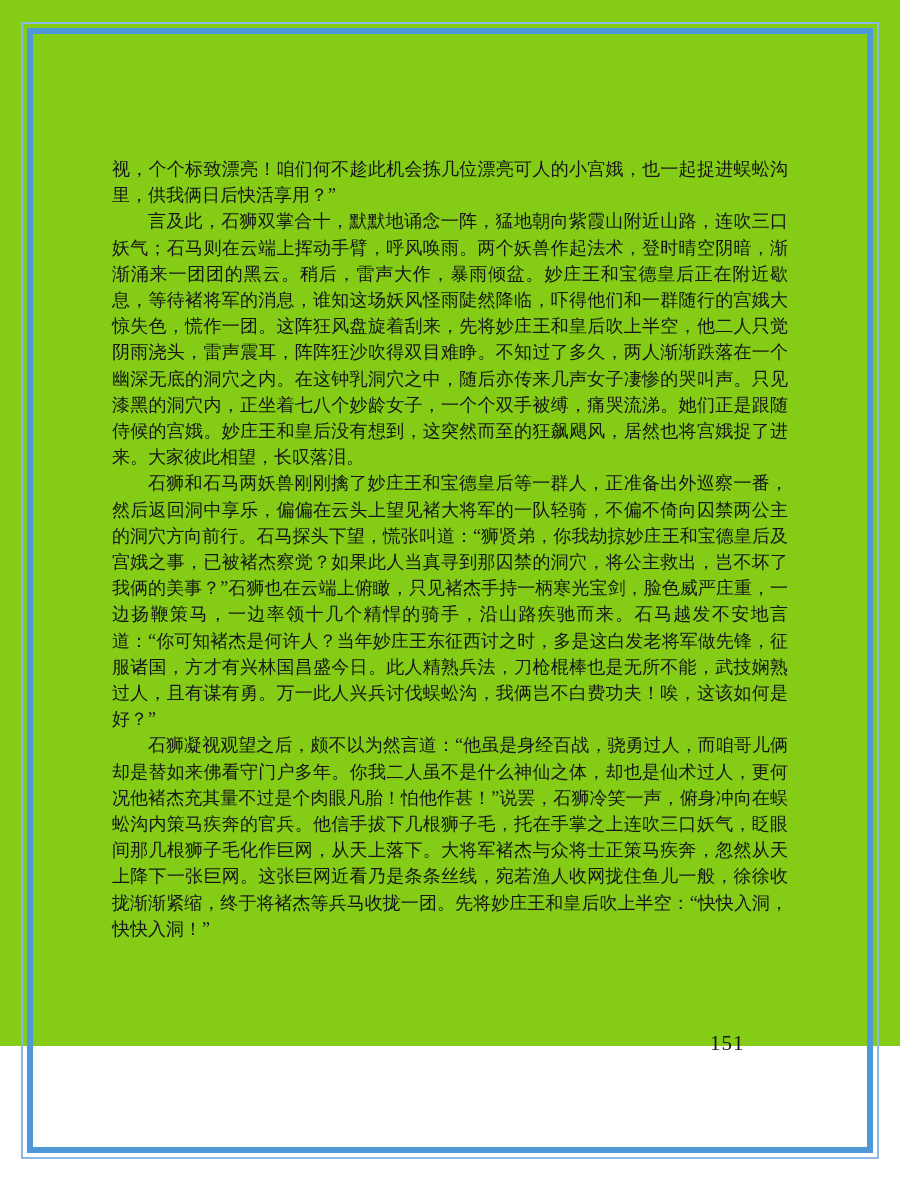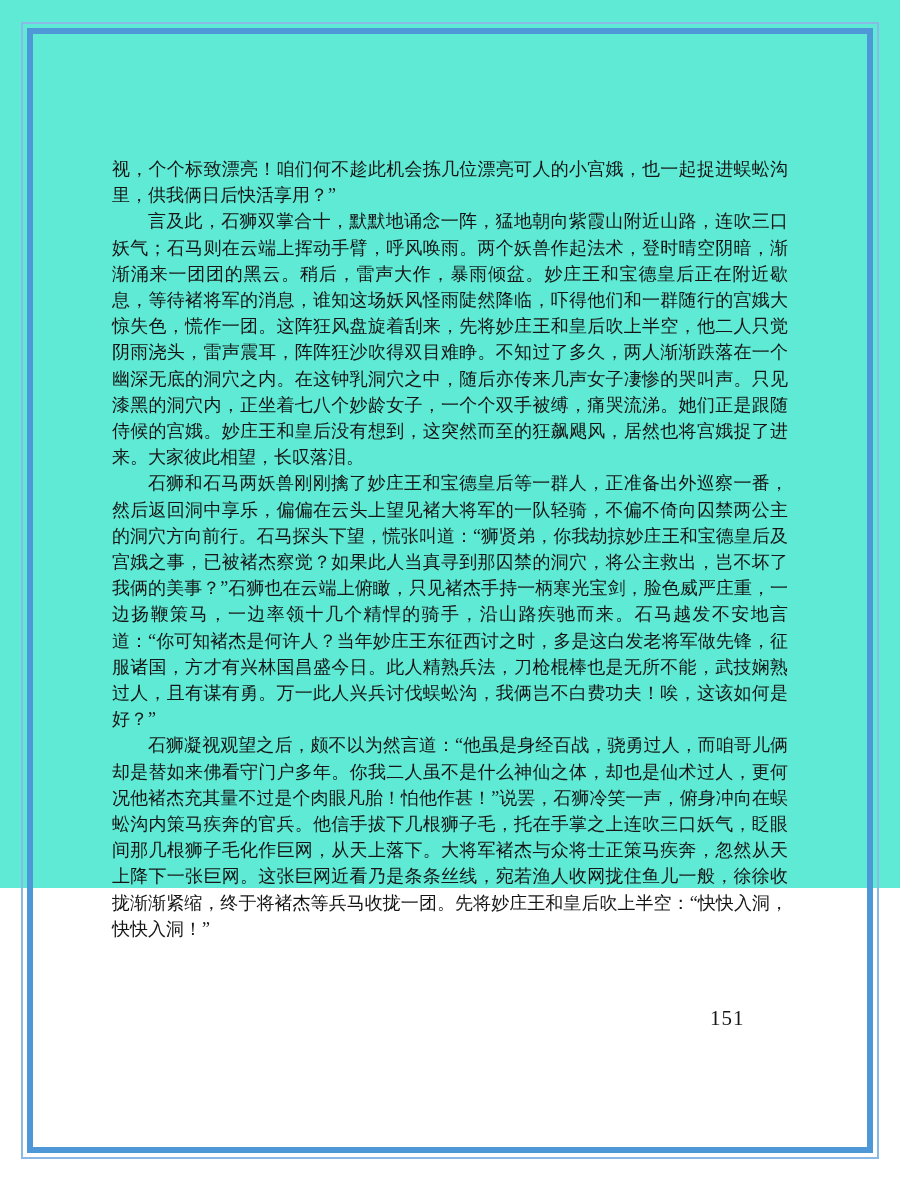--- a/index.html
+++ b/index.html
@@ -10,22 +10,22 @@
   body {
     width: 900px;
     height: 1184px;
     position: relative;
     font-family: "Liberation Serif", "DejaVu Serif", serif;
     overflow: hidden;
   }
   .page {
     position: absolute;
     left: 0; top: 0;
-    width: 900px; height: 888px;
-    background: #5eead4;
+    width: 900px; height: 1046px;
+    background: #84cc16;
   }
   .frame-outer {
     position: absolute;
     left: 21px; top: 22px;
     width: 858px; height: 1137px;
     box-sizing: border-box;
     border: 2px solid #8ab9e6;
   }
   .frame-inner {
     position: absolute;
@@ -46,21 +46,21 @@
   }
   .para {
     margin: 0;
     padding: 0;
   }
   .para.indent {
     text-indent: 2em;
   }
   .page-number {
     position: absolute;
-    left: 710px; top: 1006px;
+    left: 710px; top: 1031px;
     color: #151515;
     font-size: 21px;
     letter-spacing: 1px;
   }
 </style>
 </head>
 <body>
 
 <div class="page">
   <div class="frame-outer" style="border-color: rgb(138, 185, 230);"></div>

